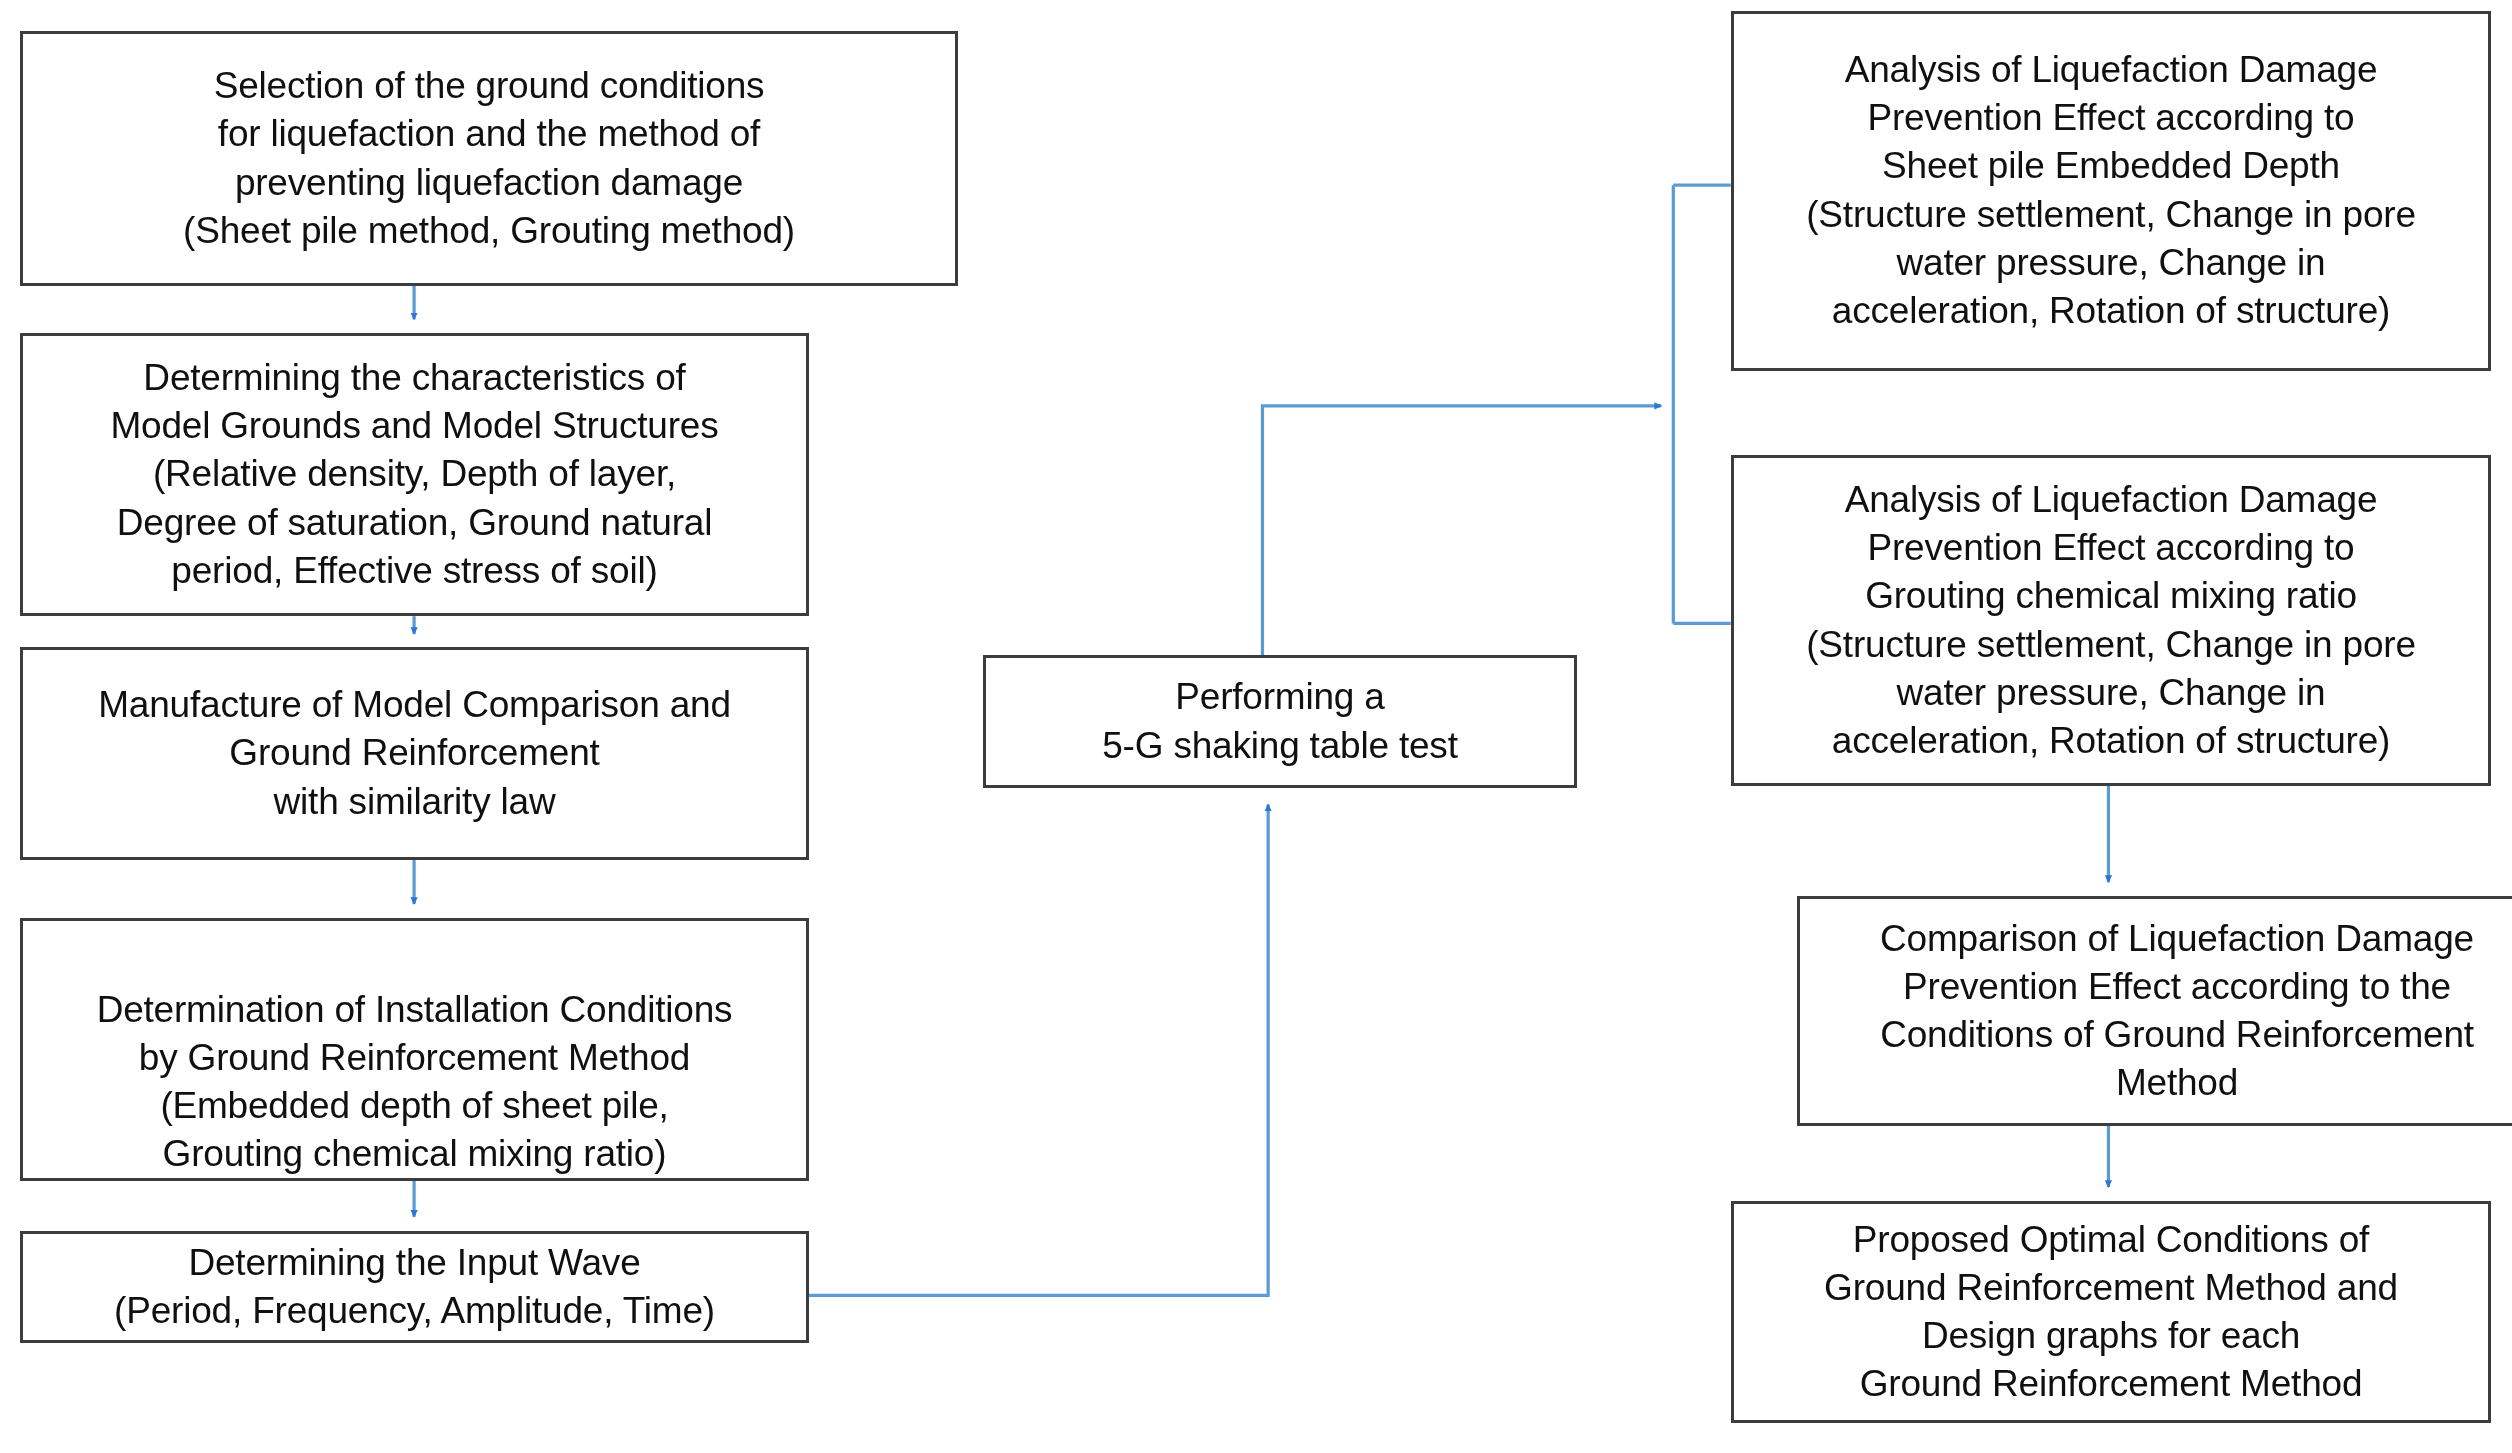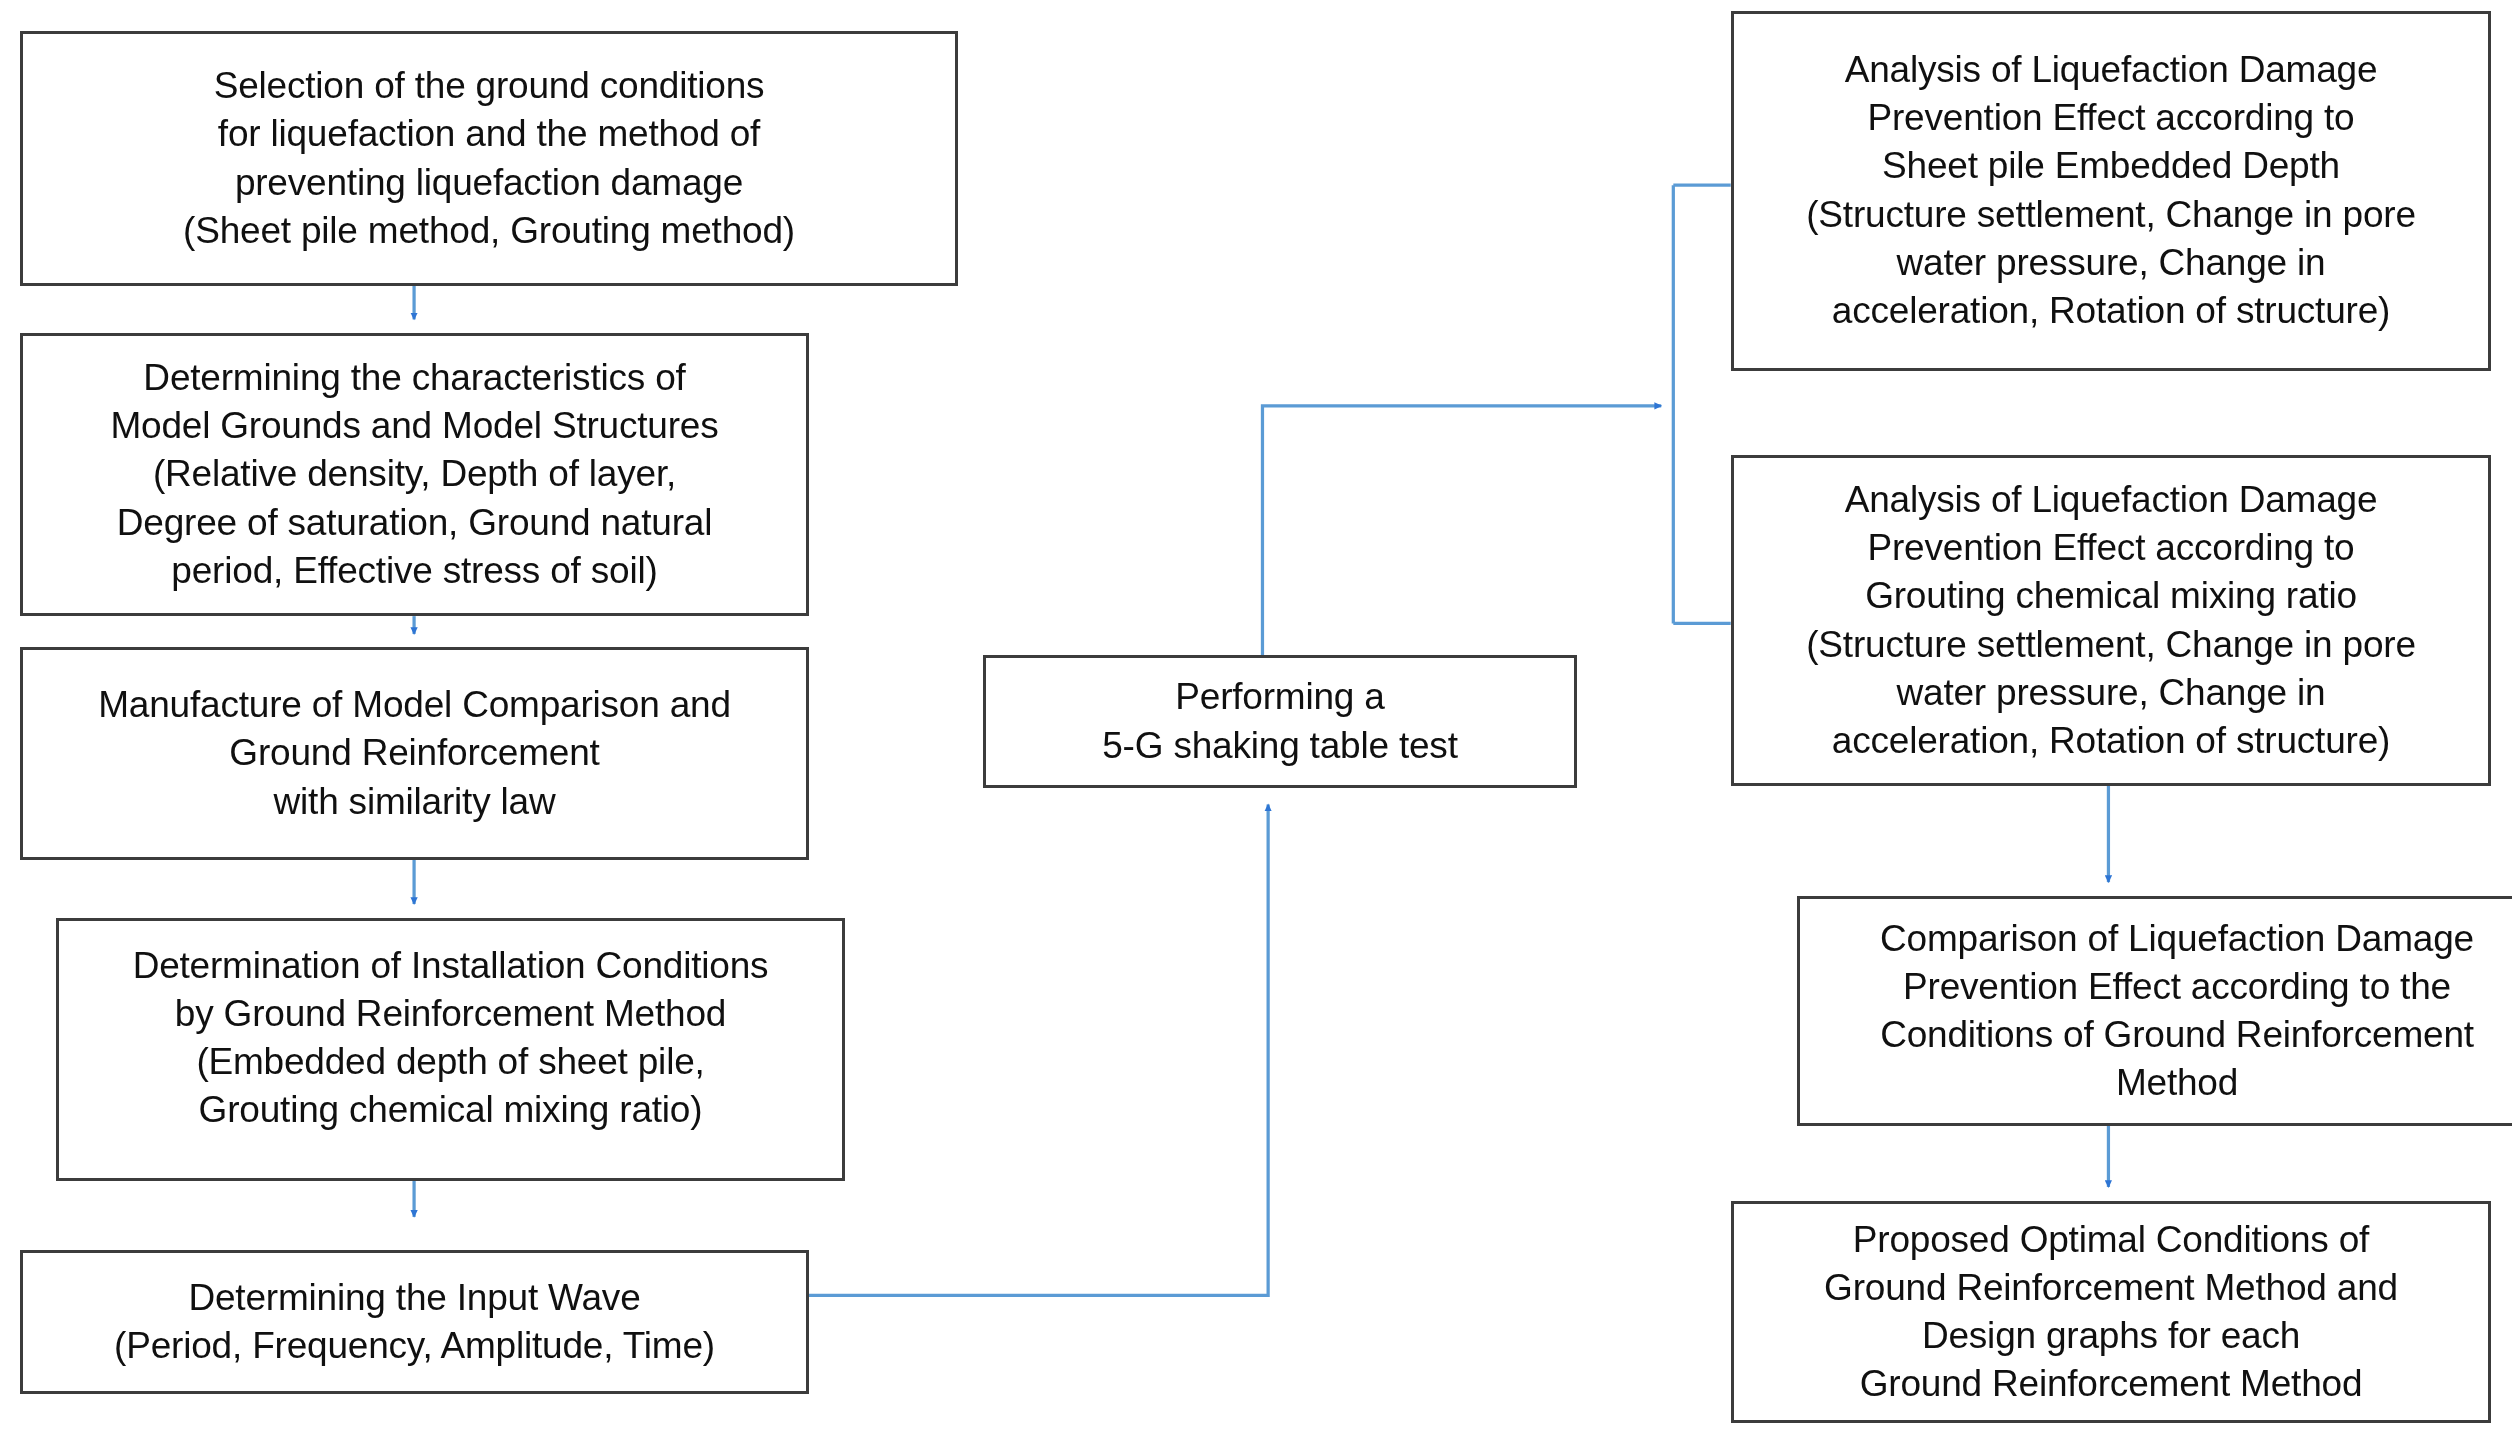--- a/index.html
+++ b/index.html
@@ -4,30 +4,30 @@
 <style>
   html,body{margin:0;padding:0;background:#ffffff;}
   body{width:2512px;height:1453px;position:relative;overflow:hidden;
        font-family:"Liberation Sans","DejaVu Sans",sans-serif;}
   #canvas{position:absolute;left:0;top:0;width:2512px;height:1453px;}
   .node{position:absolute;box-sizing:border-box;background:#ffffff;
         border:3.2px solid #3c3c3c;display:flex;align-items:center;
         justify-content:center;text-align:center;color:#101010;
         font-size:37px;line-height:1.30;letter-spacing:-0.2px;}
   .node .txt{white-space:pre-line;padding:0 8px;display:block;width:100%;}
-  .node.topalign{align-items:flex-start;margin-left:36px;}
+  .node.topalign{align-items:flex-end;}
   .node.topalign .txt{padding-top:21px;}
   svg.links{position:absolute;left:0;top:0;width:2512px;height:1453px;
             pointer-events:none;overflow:visible;}
   
   #n-left-1{left:20px;  top:31px;   width:938px; height:255px;}
   #n-left-2{left:20px;  top:333px;  width:789px; height:283px;}
   #n-left-3{left:20px;  top:647px;  width:789px; height:213px;}
   #n-left-4{left:20px;  top:918px; width:789px; height:263px;}
-  #n-left-5{left:20px;  top:1231px; width:789px; height:144px;margin-top:19px;}
+  #n-left-5{left:20px;  top:1231px; width:789px; height:112px;}
   
   #n-center{left:983px;top:655px;  width:594px; height:133px;}
   
   #n-right-1{left:1731px;top:10.5px;   width:760px; height:360px;}
   #n-right-2{left:1731px;top:455px;  width:760px; height:331px;}
   #n-right-3{left:1797px;top:896px; width:760px; height:230px;justify-content:flex-end;}
   #n-right-4{left:1731px;top:1201px; width:760px; height:222px;}
 </style>
 </head>
 <body>

